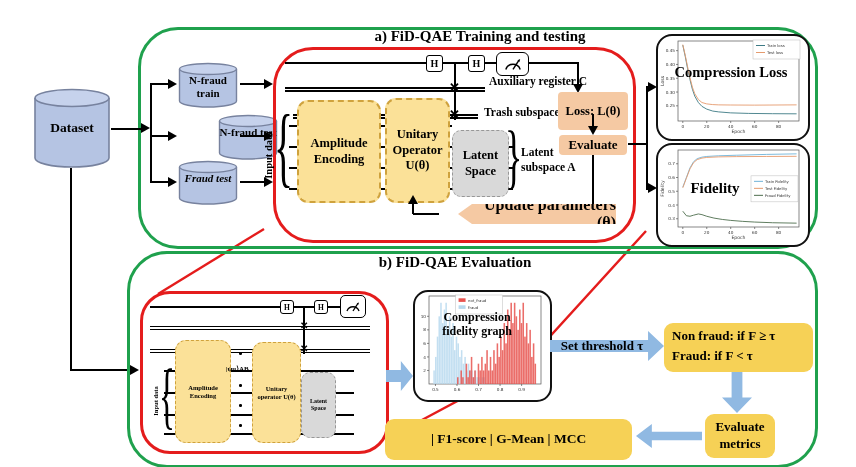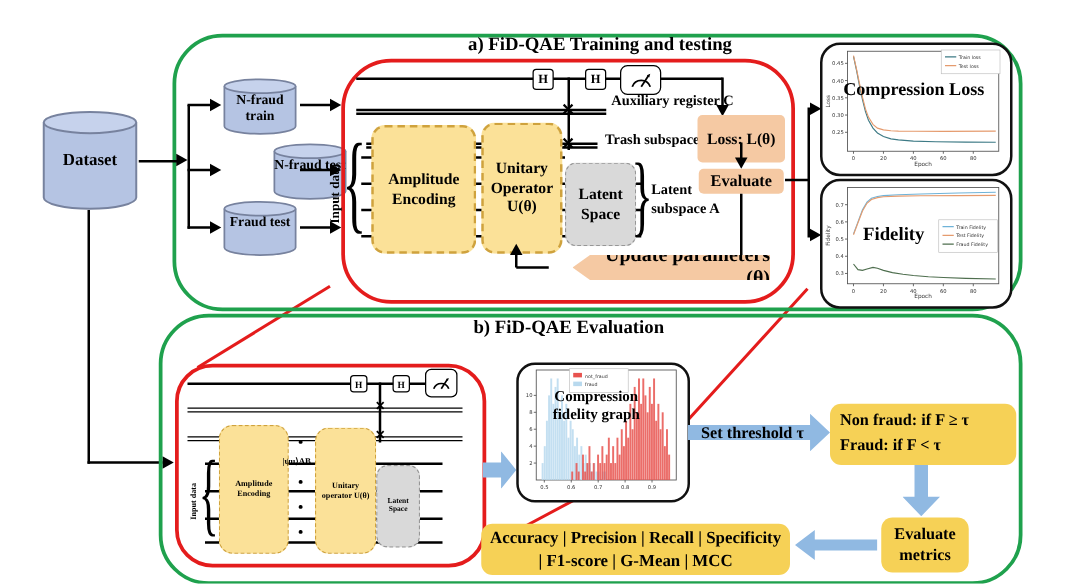--- a/index.html
+++ b/index.html
@@ -69,21 +69,21 @@
       </svg>
     <div class="abs" style="left:1px;top:12px;width:58px;text-align:center;font-weight:bold;font-size:11px;line-height:1.15;">N-fraud train</div>
   </div>
   <div class="abs" style="left:178px;top:114px;width:76px;height:46px;margin-left:40px;">
     <svg width="60" height="46" viewBox="0 0 60 46">
         <path d="M1.5,7 L1.5,39 A28.5,6 0 0 0 58.5,39 L58.5,7" fill="#b5c4e3" stroke="#77829e" stroke-width="1.4"></path>
         <ellipse cx="30" cy="7" rx="28.5" ry="5.5" fill="#c6d2ec" stroke="#77829e" stroke-width="1.4"></ellipse>
       </svg>
     <div class="abs" style="left:1px;top:12px;width:58px;text-align:center;font-weight:bold;font-size:11px;line-height:1.15;">N-fraud test</div>
   </div>
-  <div class="abs" style="left:178px;top:160px;width:44px;height:45px;">
+  <div class="abs" style="left:178px;top:160px;width:44px;height:45px;font-style:italic;">
     <svg width="60" height="45" viewBox="0 0 60 45">
         <path d="M1.5,7 L1.5,38 A28.5,6 0 0 0 58.5,38 L58.5,7" fill="#b5c4e3" stroke="#77829e" stroke-width="1.4"></path>
         <ellipse cx="30" cy="7" rx="28.5" ry="5.5" fill="#c6d2ec" stroke="#77829e" stroke-width="1.4"></ellipse>
       </svg>
     <div class="abs" style="left:1px;top:12px;width:58px;text-align:center;font-weight:bold;font-size:11px;line-height:1.15;">Fraud test</div>
   </div>
 
   <div class="hline" style="left:240px;top:83px;width:26px;"></div>
   <div class="hline" style="left:240px;top:135px;width:26px;"></div>
   <div class="hline" style="left:240px;top:181px;width:26px;"></div>
@@ -460,17 +460,16 @@
     <div>Fraud: if F &lt; τ</div>
   </div>
 
   <div class="fat" style="left:722px;top:372px;width:30px;height:41px;clip-path:polygon(32% 0,68% 0,68% 62%,100% 62%,50% 100%,0 62%,32% 62%);"></div>
 
   <div class="yellow2" style="left:705px;top:414px;width:70px;height:44px;display:flex;align-items:center;justify-content:center;text-align:center;font-size:13px;line-height:1.3;">Evaluate metrics</div>
 
   <div class="fat" style="left:636px;top:424px;width:66px;height:24px;clip-path:polygon(100% 32%,24% 32%,24% 0,0 50%,24% 100%,24% 68%,100% 68%);"></div>
 
   <div class="yellow2" style="left:385px;top:419px;width:247px;height:41px;display:flex;flex-direction:column;align-items:center;justify-content:center;text-align:center;font-size:13.5px;line-height:1.35;">
-    <div>Accuracy | Precision | Recall | Specificity</div>
     <div>| F1-score | G-Mean | MCC</div>
   </div>
 
 </div>
 
 </body></html>

